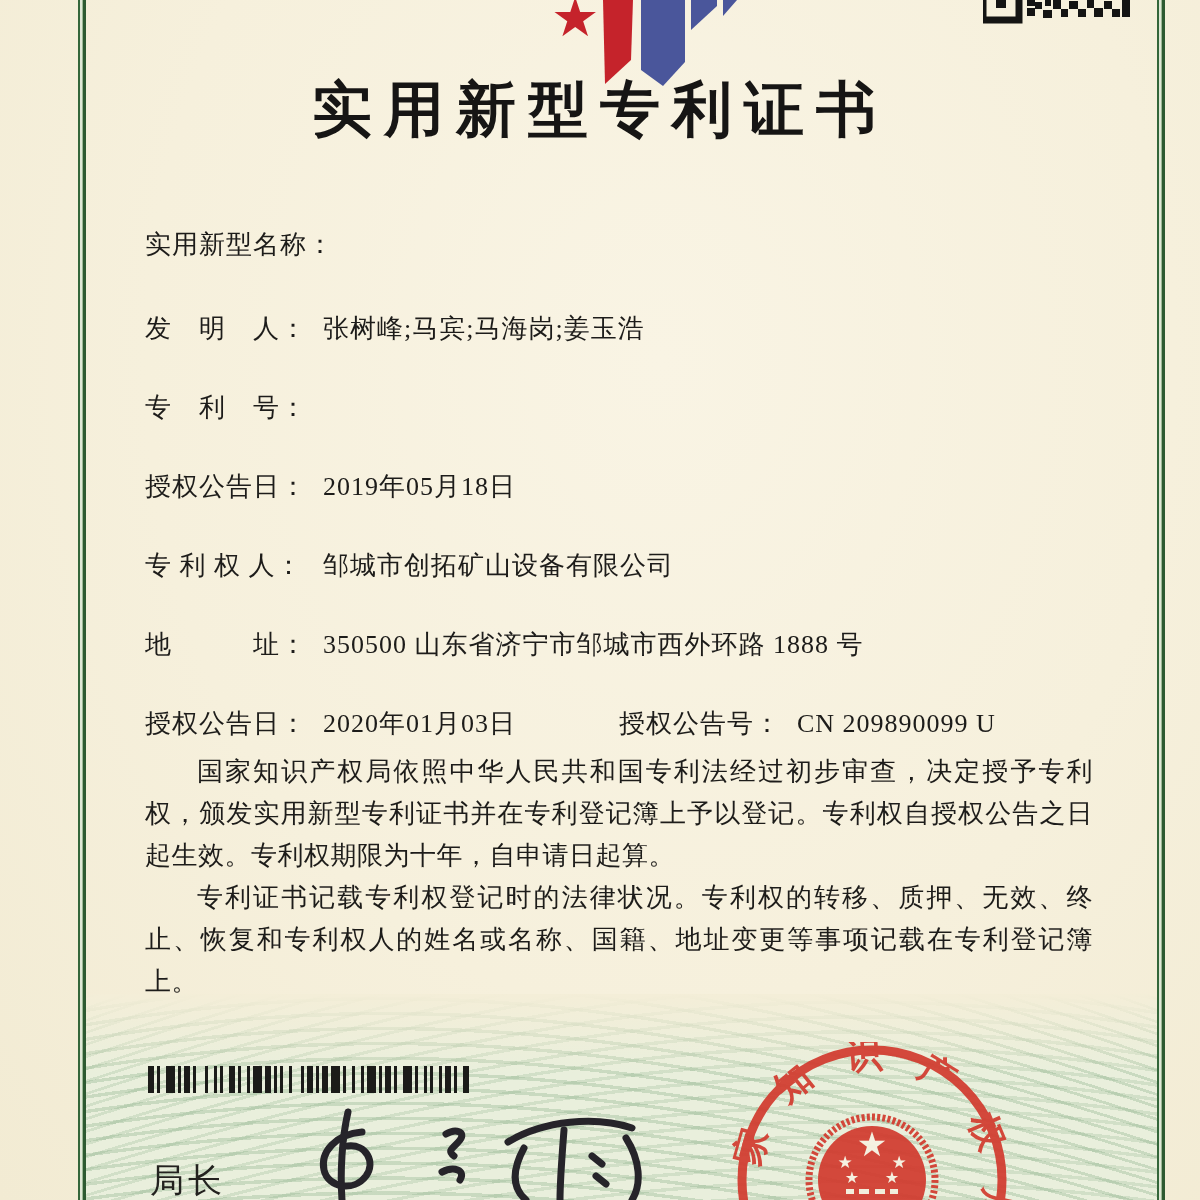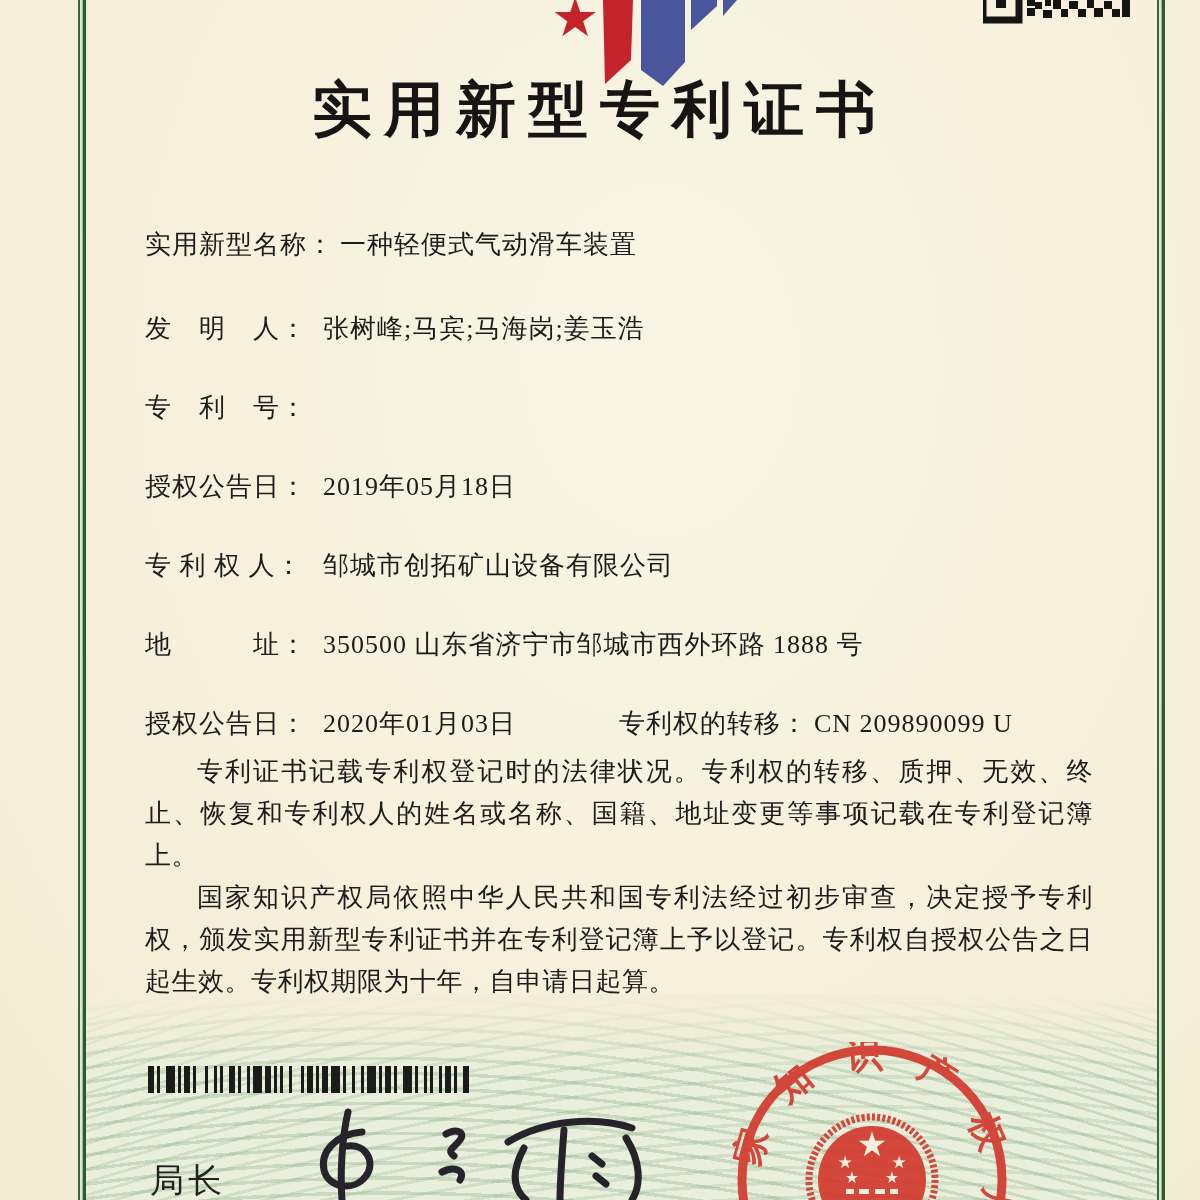--- a/index.html
+++ b/index.html
@@ -83,21 +83,20 @@
       <rect x="44" y="0" width="8" height="6"></rect>
         <rect x="62" y="0" width="6" height="6"></rect>
     </g>
   </svg>
 
   <h1 class="title">实用新型专利证书</h1>
 
   <div class="fields">
     <div class="row gap-big">
       <span class="flabel">实用新型名称：</span>
-      <span class="fvalue">一种轻便式气动滑车装置</span>
     </div>
     <div class="row">
       <span class="flabel">发　明　人：</span>
       <span class="fvalue">张树峰;马宾;马海岗;姜玉浩</span>
     </div>
     <div class="row">
       <span class="flabel">专　利　号：</span>
     </div>
     <div class="row">
       <span class="flabel">授权公告日：</span>
@@ -108,29 +107,29 @@
       <span class="fvalue">邹城市创拓矿山设备有限公司</span>
     </div>
     <div class="row">
       <span class="flabel">地　　　址：</span>
       <span class="fvalue">350500 山东省济宁市邹城市西外环路 1888 号</span>
     </div>
     <div class="row">
       <span class="flabel">授权公告日：</span>
       <span class="fvalue">2020年01月03日</span>
       <span class="grant-right">
-        <span class="flabel">专利权的转移：</span>
+        <span class="flabel">授权公告号：</span>
         <span class="fvalue">CN 209890099 U</span>
       </span>
     </div>
   </div>
 
   <div class="paras">
+    <p>国家知识产权局依照中华人民共和国专利法经过初步审查，决定授予专利权，颁发实用新型专利证书并在专利登记簿上予以登记。专利权自授权公告之日起生效。专利权期限为十年，自申请日起算。</p>
     <p>专利证书记载专利权登记时的法律状况。专利权的转移、质押、无效、终止、恢复和专利权人的姓名或名称、国籍、地址变更等事项记载在专利登记簿上。</p>
-    <p>国家知识产权局依照中华人民共和国专利法经过初步审查，决定授予专利权，颁发实用新型专利证书并在专利登记簿上予以登记。专利权自授权公告之日起生效。专利权期限为十年，自申请日起算。</p>
   </div>
 
   <div class="bottom-zone">
 
     <svg id="barcode" class="barcode" width="324" height="27" viewBox="0 0 324 27">
         <rect x="0.0" y="0" width="6.0" height="27" fill="#1b1b19"></rect>
         <rect x="9.0" y="0" width="3.0" height="27" fill="#1b1b19"></rect>
         <rect x="18.0" y="0" width="9.0" height="27" fill="#1b1b19"></rect>
         <rect x="30.0" y="0" width="3.0" height="27" fill="#1b1b19"></rect>
         <rect x="36.0" y="0" width="6.0" height="27" fill="#1b1b19"></rect>

